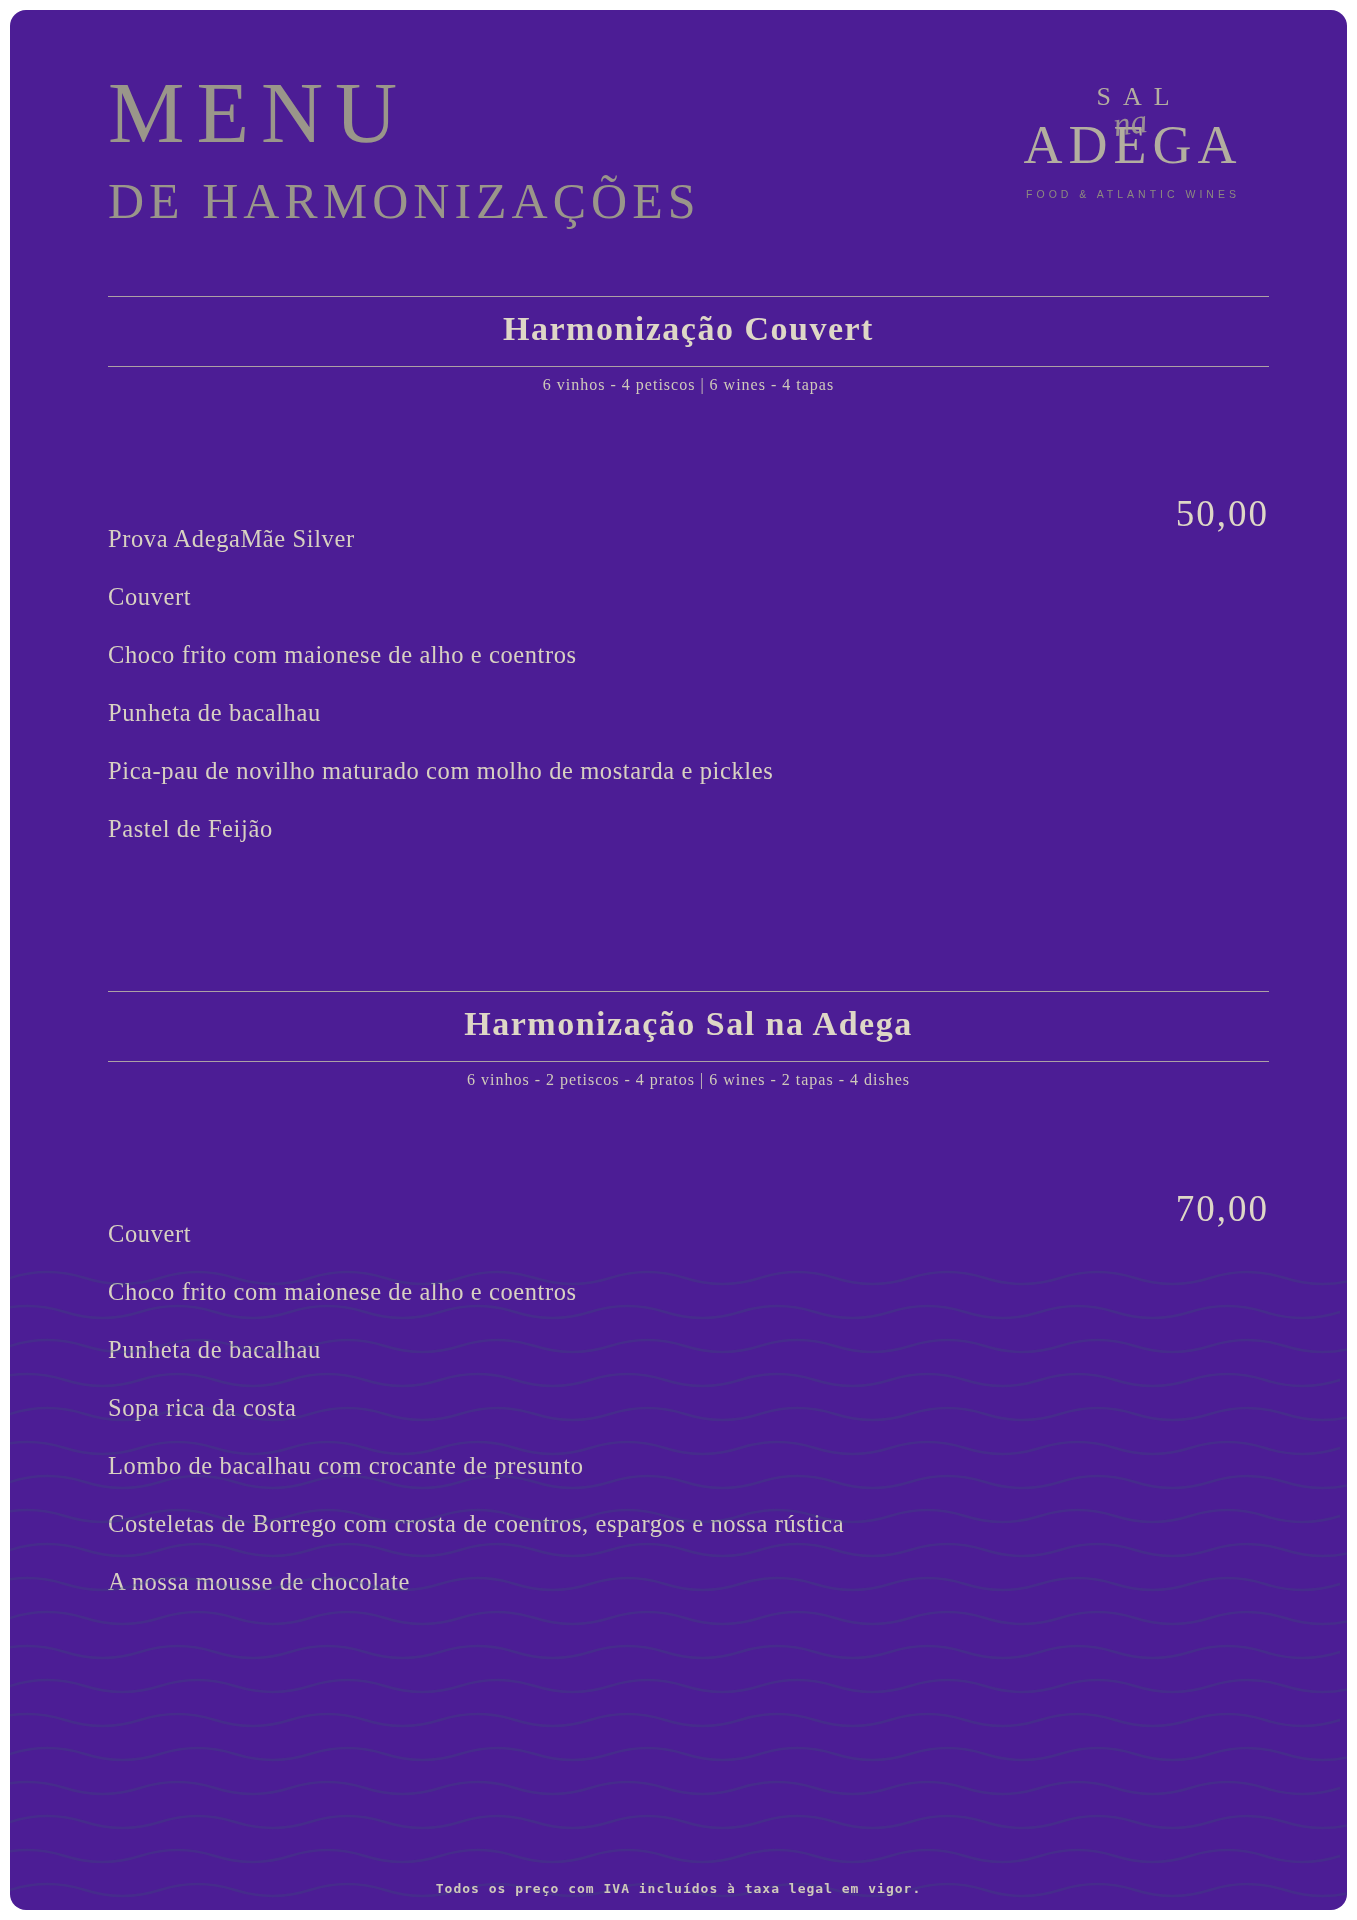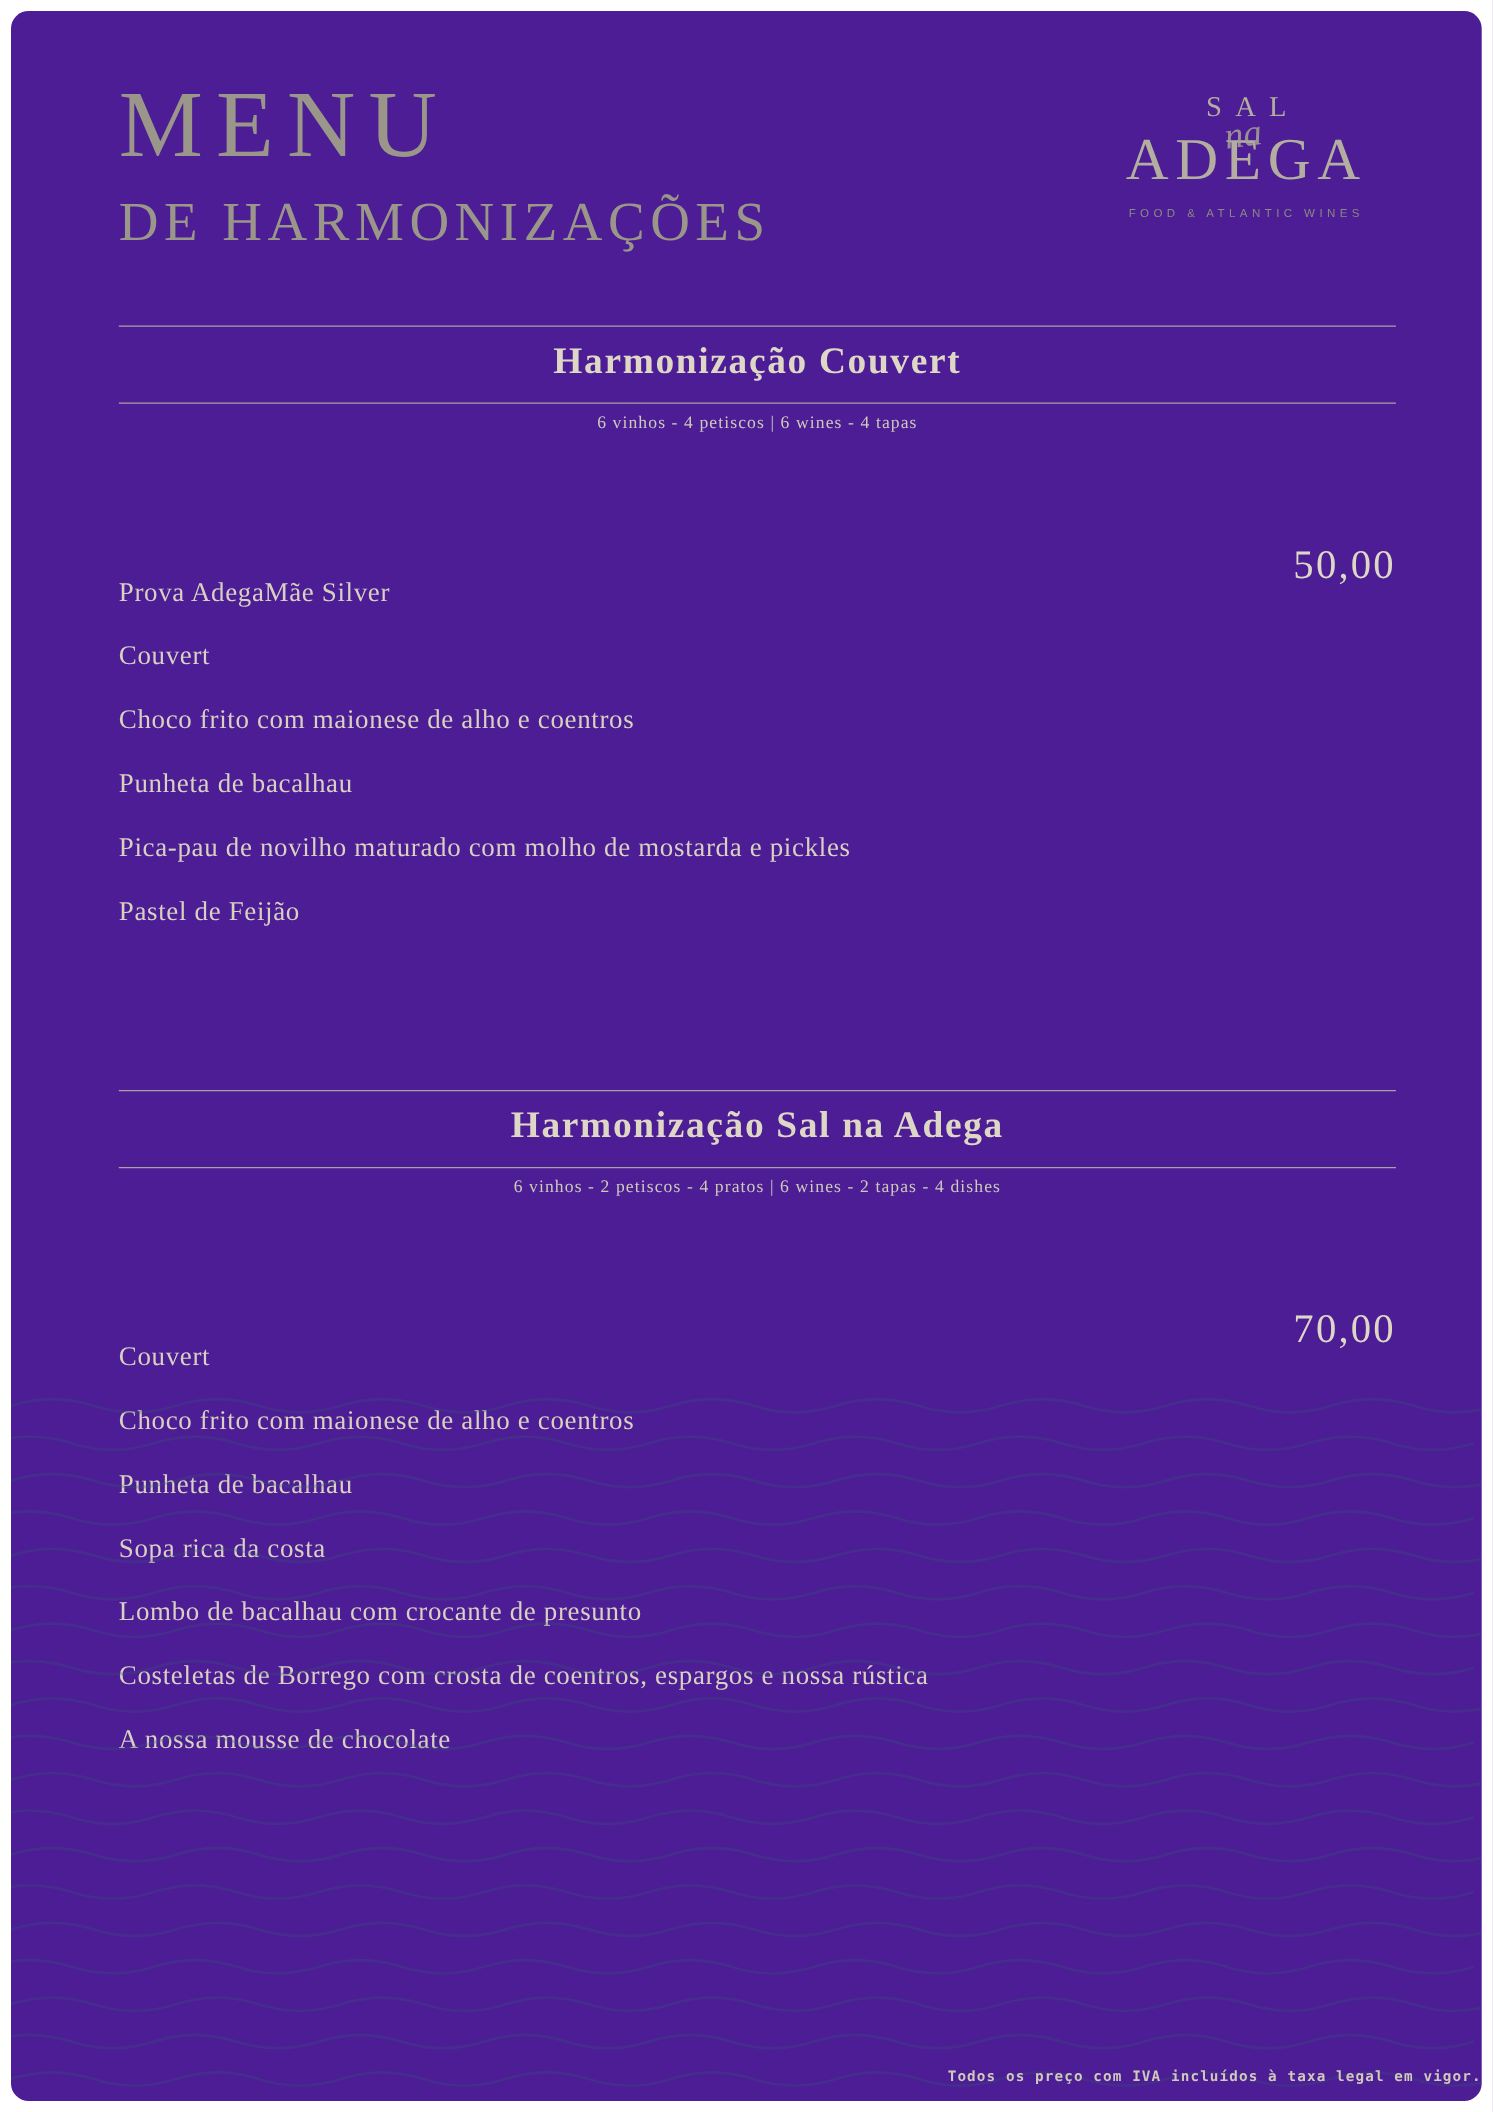--- a/index.html
+++ b/index.html
@@ -145,21 +145,21 @@
     width: 100%;
     height: 650px;
     display: block;
     pointer-events: none;
   }
   .footer-note {
     position: absolute;
     left: 0;
     right: 0;
     bottom: 14px;
-    text-align: right;
+    text-align: center;
     font-family: "DejaVu Sans Mono", monospace;
     font-size: 13px;
     font-weight: 700;
     letter-spacing: 1px;
     color: #cfc9ba;
     z-index: 2;
   }
 </style>
 </head>
 <body>

